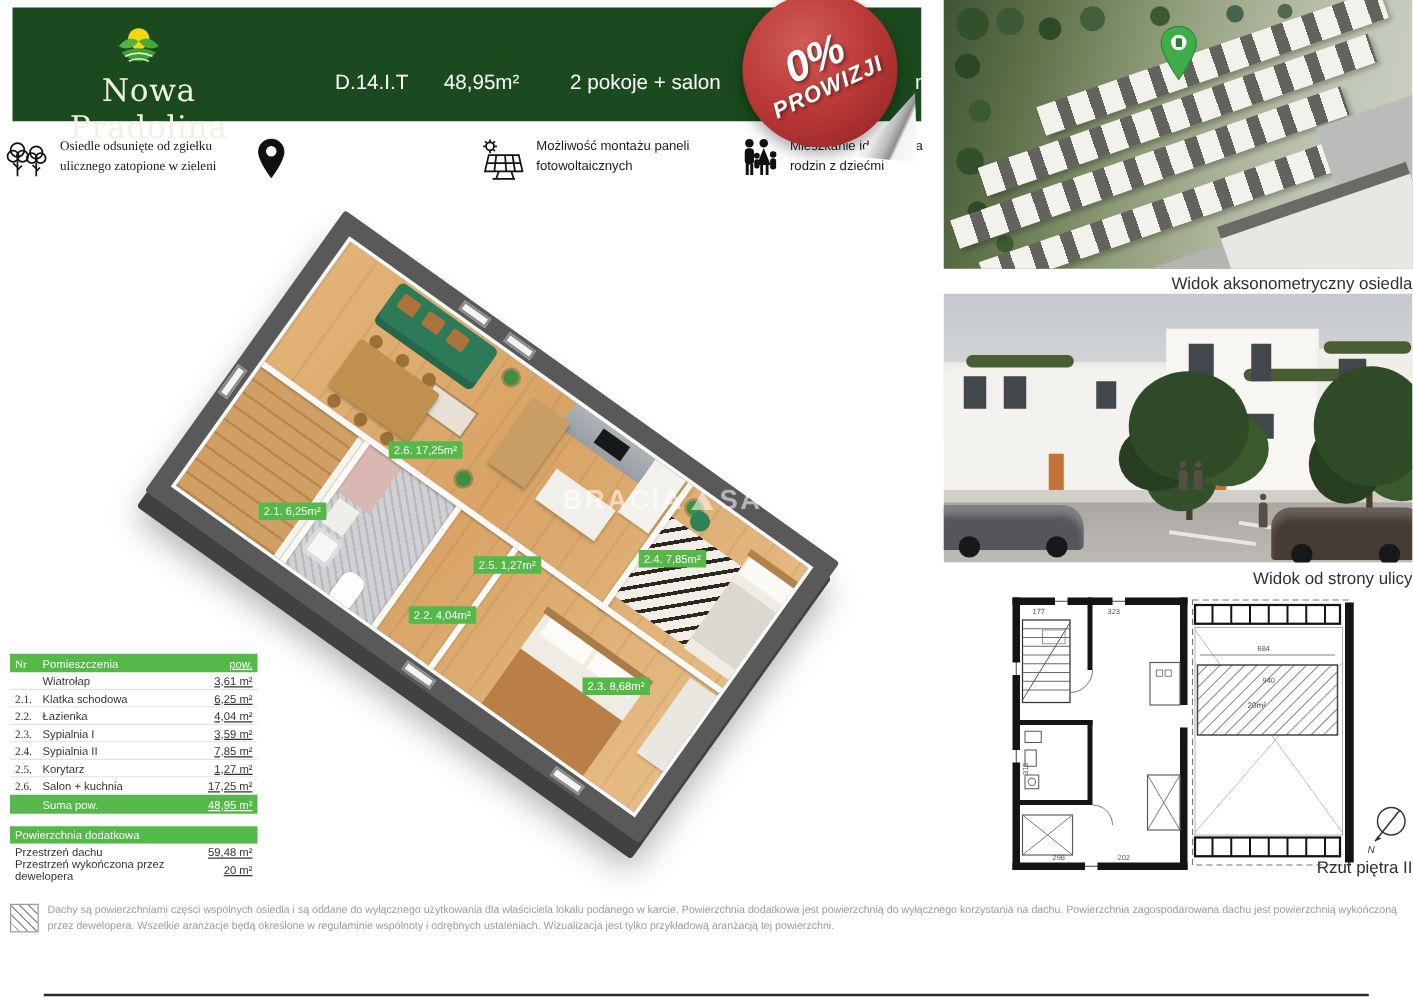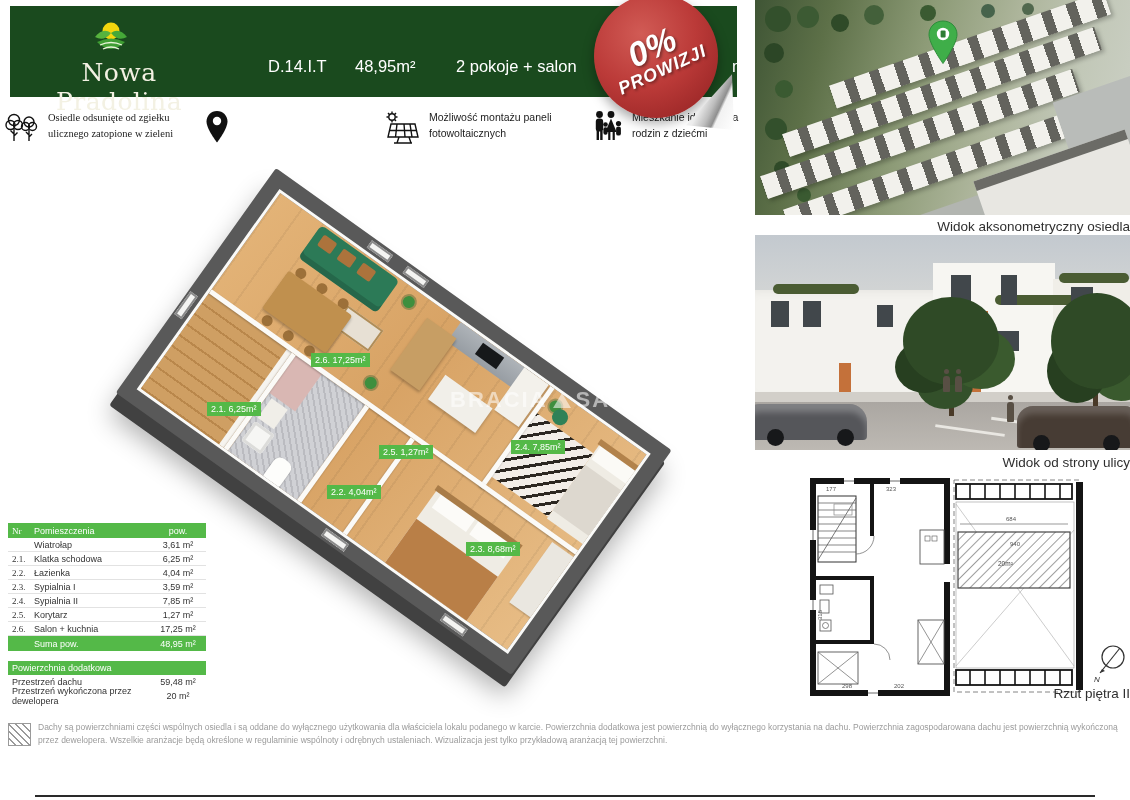--- a/index.html
+++ b/index.html
@@ -106,21 +106,21 @@
   .watermark{position:absolute;left:450px;top:387px;z-index:7;display:flex;align-items:center;
     font-size:22px;font-weight:bold;letter-spacing:2px;color:rgba(255,255,255,0.55);}
   .wm-glyph{width:0;height:0;border-left:9px solid transparent;border-right:9px solid transparent;
     border-bottom:15px solid rgba(255,255,255,0.55);margin:0 5px;}
 
   
   .rtable{position:absolute;left:8px;top:523px;width:198px;font-size:9px;color:#333;z-index:8;}
   .rt-head{display:flex;background:#54b948;color:#fff;height:15px;align-items:center;}
   .rt-row{display:flex;height:14px;align-items:center;border-bottom:1px solid #e2e2e2;background:#fff;}
   .rt-sum{display:flex;height:15px;align-items:center;background:#54b948;color:#fff;}
-  .rt-nr{width:26px;padding-left:4px;font-family:Liberation Serif, serif;} .rt-name{flex:1;} .rt-area{width:52px;text-align:center;padding-right:4px;}
+  .rt-nr{width:26px;padding-left:4px;font-family:Liberation Serif, serif;} .rt-name{flex:1;} .rt-area{width:52px;text-align:right;padding-right:4px;text-decoration:underline;}
   .xtable{position:absolute;left:8px;top:661px;width:198px;font-size:9px;color:#333;z-index:8;}
   .xt-head{display:flex;background:#54b948;color:#fff;height:14px;align-items:center;padding-left:4px;}
   .xt-row{display:flex;height:14px;align-items:center;background:#fff;}
 
   
   .img-aerial{position:absolute;left:755px;top:0;width:375px;height:215px;overflow:hidden;
     background:linear-gradient(105deg,#3f5535 0%,#5d7048 18%,#8d9b77 42%,#adb59b 62%,#c2c8b8 80%,#ced2c8 100%);}
   .img-aerial>div{position:absolute;}
   .a-treeblob{left:10px;top:6px;width:26px;height:26px;border-radius:50%;background:#33502c;
     box-shadow:30px -2px 0 -2px #3c5a33,62px 4px 0 -4px #2f4a28,96px -4px 0 -3px #43603a,

